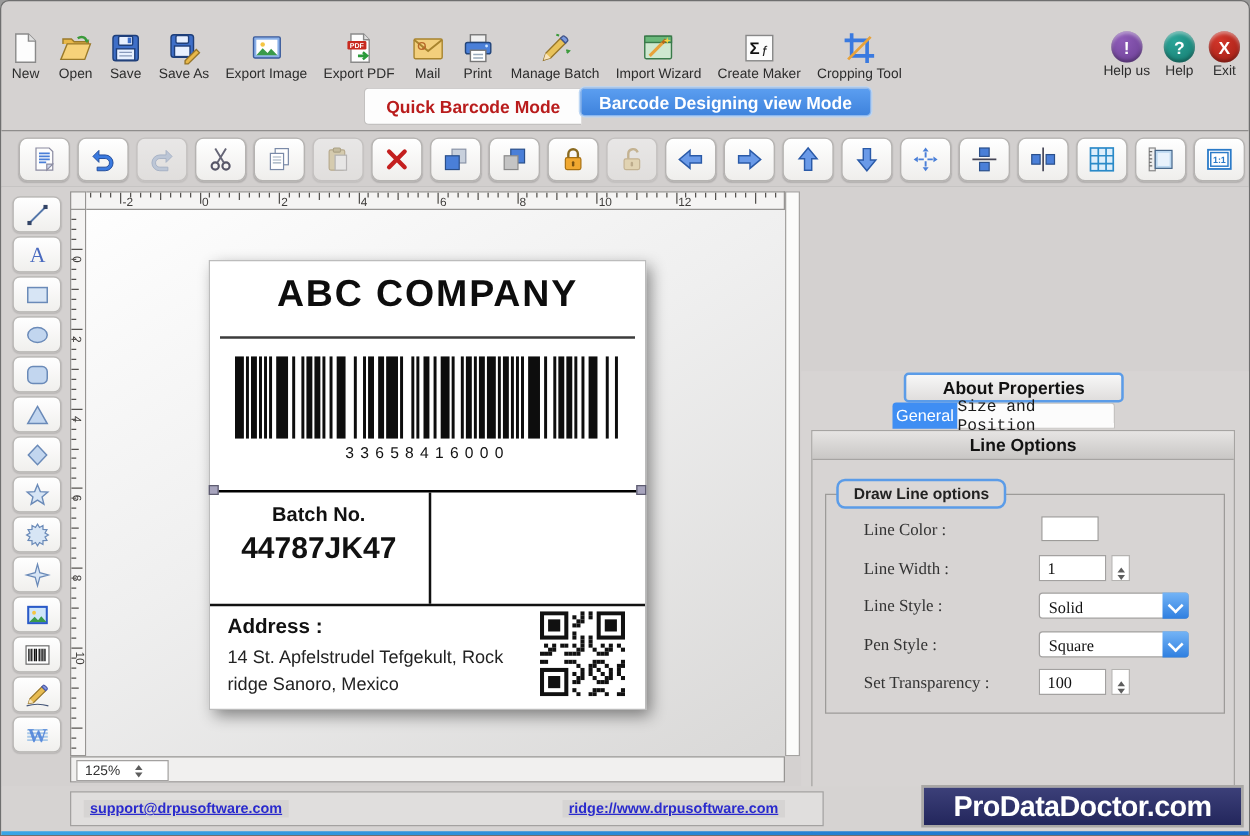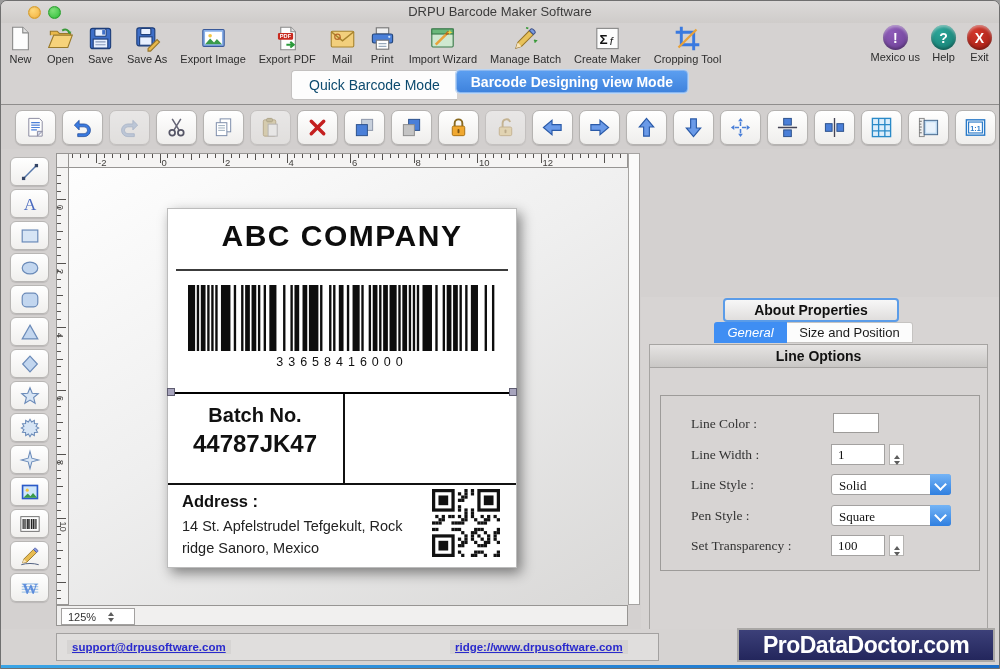--- a/index.html
+++ b/index.html
@@ -18,21 +18,21 @@
   .tb-item{display:flex;flex-direction:column;align-items:center;gap:1px;cursor:default;}
   .tb-item svg{display:block;}
   .tb-label{font-size:11px;color:#2d2d2d;white-space:nowrap;}
   .tb-right{position:absolute;right:7px;top:2px;display:flex;gap:11px;}
   .circle-btn{display:flex;flex-direction:column;align-items:center;gap:1px;}
   .circle-glyph{width:25px;height:25px;border-radius:50%;color:#fff;font-weight:bold;font-size:14px;
                 display:flex;align-items:center;justify-content:center;box-shadow:inset 0 -2px 3px rgba(0,0,0,.3), inset 0 2px 3px rgba(255,255,255,.45);}
   
   .mode-tabs{position:absolute;left:290px;top:69px;height:23px;display:flex;}
   .tab-quick{background:#fdfdfd;border:1px solid #c3c1c0;border-right:none;border-radius:4px 0 0 4px;
-             font-size:14px;font-weight:normal;color:#0c4a6e;padding:14px 17px;display:flex;align-items:center;}
+             font-size:14px;font-weight:bold;color:#b91c1c;padding:14px 17px;display:flex;align-items:center;}
   .tab-design{background:linear-gradient(var(--tab-blue-light,#5b9ef0),var(--tab-blue,#3f83dd));
               border:1px solid #8ab6ee;box-shadow:0 0 0 1px #bcd6f4;border-radius:4px;
               font-size:14px;font-weight:bold;color:#fff;padding:0 14px;display:flex;align-items:center;margin-left:-1px;}
   
   .edit-toolbar{position:absolute;left:0;top:103px;width:100%;height:44px;background:#d2cfce;
                 border-top:1px solid #8f8d8c;border-bottom:1px solid #8f8d8c;}
   .et-items{position:absolute;left:14px;top:5px;display:flex;gap:6px;}
   .et-btn{width:39px;height:33px;background:linear-gradient(#ffffff,#efeeec);border:1px solid #b5b3b1;
           border-radius:7px;display:flex;align-items:center;justify-content:center;box-shadow:0 1px 1px rgba(0,0,0,.15);}
   .et-btn.dim{opacity:.5;}
@@ -68,37 +68,37 @@
   .dl-company{position:absolute;left:0;top:10px;width:100%;text-align:center;font-size:30px;font-weight:bold;
               letter-spacing:1.5px;color:#0d0d0d;}
   .dl-rule{position:absolute;left:8px;top:60px;width:332px;height:2px;background:#3c3c3c;}
   .dl-barcode{position:absolute;left:20px;top:76px;width:308px;height:88px;}
   .dl-digits{position:absolute;left:0;top:70px;width:100%;text-align:center;font-size:12.5px;letter-spacing:5px;color:#111;}
   .dl-line{position:absolute;left:0;top:183px;width:100%;height:2px;background:#000;}
   .handle{position:absolute;top:-4px;width:8px;height:8px;background:#a7a4bd;border:1px solid #5e5c70;box-sizing:border-box;}
   .dl-vline{position:absolute;left:175px;top:185px;width:2px;height:89px;background:#111;}
   .dl-hline2{position:absolute;left:0;top:274px;width:100%;height:2px;background:#111;}
   .dl-cell{position:absolute;top:185px;width:174px;height:89px;text-align:center;}
-  .dl-cell .c-label{margin-top:10px;font-size:20px;font-weight:bold;color:#111;}
+  .dl-cell .c-label{margin-top:10px;font-size:16px;font-weight:bold;color:#111;}
   .dl-cell .c-value{margin-top:3px;font-size:24px;font-weight:bold;color:#111;}
   .dl-cell.series .c-value{font-size:22px;letter-spacing:.5px;}
   .dl-address-label{position:absolute;left:14px;top:283px;font-size:16.5px;font-weight:bold;color:#111;}
   .dl-address1{position:absolute;left:14px;top:309px;font-size:14.5px;color:#222;}
   .dl-address2{position:absolute;left:14px;top:331px;font-size:14.5px;color:#222;}
   .dl-qr{position:absolute;left:264px;top:280px;width:68px;height:68px;}
   
   .right-panel{position:absolute;left:640px;top:148px;width:360px;height:516px;background:#d7d4d3;}
   .lp-title{position:absolute;left:82px;top:1px;width:172px;height:20px;background:linear-gradient(#f7f7f7,#e0dedd);
             border:2px solid var(--accent-border-blue,#5b9ce8);border-radius:4px;display:flex;align-items:center;justify-content:center;
             font-size:14px;font-weight:bold;color:#111;}
   .lp-tabs{position:absolute;left:73px;top:25px;height:21px;display:flex;}
-  .lp-tab-general{width:73px;background:var(--selected-tab-blue,#3f8ef3);color:#fff;font-size:13px;
-                  display:flex;align-items:center;justify-content:center;border-radius:3px 0 0 0;font-style:italic;}
+  .lp-tab-general{width:52px;background:var(--selected-tab-blue,#3f8ef3);color:#fff;font-size:13px;
+                  display:flex;align-items:center;justify-content:center;border-radius:3px 0 0 0;}
   .lp-tab-size{width:126px;background:#fcfcfc;color:#1a1a1a;font-size:13px;border:1px solid #c5c3c1;border-left:none;
-               box-sizing:border-box;display:flex;align-items:center;justify-content:center;border-radius:0 3px 0 0;}
+               box-sizing:border-box;display:flex;align-items:center;justify-content:center;border-radius:0 3px 0 0;font-family:Liberation Mono, monospace;}
   .panel-box{position:absolute;left:8px;top:47px;width:339px;height:460px;border:1px solid #a6a4a2;box-sizing:border-box;}
   .lo-header{height:22px;background:linear-gradient(#e6e4e3,#c9c7c5);border-bottom:1px solid #a6a4a2;
              display:flex;align-items:center;justify-content:center;font-size:14px;font-weight:bold;color:#111;}
   .group-box{position:absolute;left:10px;top:50px;width:318px;height:174px;border:1px solid #9d9b99;}
   .group-chip{position:absolute;left:8px;top:-13px;height:20px;padding:0 12px;background:#dbd8d7;
               border:2px solid var(--accent-border-blue,#5b9ce8);border-radius:7px;display:flex;align-items:center;
               font-size:12.5px;font-weight:bold;color:#222;}
   .prop-row{position:absolute;left:0;width:100%;height:22px;font-family:Liberation Serif, serif;}
   .prop-label{position:absolute;left:30px;top:3px;font-size:13.5px;color:#333;}
   .swatch{position:absolute;left:172px;top:0;width:46px;height:20px;border:1px solid #9d9b99;background:#fff;padding:2px;box-sizing:border-box;}
@@ -124,25 +124,20 @@
              border:2px solid #a9a7a5;box-sizing:border-box;display:flex;align-items:center;justify-content:center;}
   .brand-text{color:#fff;font-size:23px;font-weight:bold;letter-spacing:-.5px;}
   .bottom-strip{position:absolute;left:0;top:664px;width:1000px;height:5px;
                 background:linear-gradient(90deg,#3aa5e6,#1a6ec9);}
 </style>
 </head>
 <body>
 
 <div class="app">
 
-  <div class="titlebar">
-    <span class="tl-dot tl-yellow"></span>
-    <span class="tl-dot tl-green"></span>
-    <span class="win-title">DRPU Barcode Maker Software</span>
-  </div>
 
   <div class="main-toolbar">
     <div class="tb-items">
         <div class="tb-item">
           <svg viewBox="0 0 24 24" width="27" height="27">
             <path d="M5 2h9l5 5v15H5z" fill="#fdfdfd" stroke="#8a8a8a"></path>
             <path d="M14 2v5h5" fill="#e0e0e0" stroke="#8a8a8a"></path>
           </svg>
           <span class="tb-label">New</span>
         </div>
@@ -207,58 +202,58 @@
             <rect x="6.5" y="2.5" width="11" height="5.5" fill="#f0f0f0" stroke="#777"></rect>
             <rect x="3" y="8" width="18" height="8" rx="1.5" fill="#4a7fd8" stroke="#23457a"></rect>
             <circle cx="18" cy="10.5" r="1" fill="#cfe6ff"></circle>
             <rect x="6.5" y="13.5" width="11" height="8" fill="#fff" stroke="#777"></rect>
             <path d="M8.5 16.5h7M8.5 19h7" stroke="#99aabb"></path>
           </svg>
           <span class="tb-label">Print</span>
         </div>
         <div class="tb-item">
           <svg viewBox="0 0 24 24" width="27" height="27">
+            <path d="M3.5 20.5l1.6-5L15.5 5l3.5 3.5L8.5 19z" fill="#e8c25a" stroke="#96752a"></path>
+            <path d="M15.5 5l3.5 3.5 1.5-1.5c1-1-2.5-4.5-3.5-3.5z" fill="#7a9ae0" stroke="#44568a"></path>
+            <path d="M3.5 20.5l5-1.5-3.5-3.5z" fill="#f8e4bc"></path>
+            <path d="M19.5 13.5l2 .5-1.5 1.5M12.5 2.5l2 .5" stroke="#3a9a3a" stroke-width="1.4" fill="none"></path>
+          </svg>
+          <span class="tb-label">Manage Batch</span>
+        </div>
+        <div class="tb-item">
+          <svg viewBox="0 0 24 24" width="27" height="27">
             <rect x="2.5" y="3.5" width="19" height="16" rx="1" fill="#cfe8d0" stroke="#3a7a4a"></rect>
             <rect x="2.5" y="3.5" width="19" height="4.5" fill="#6ab87a" stroke="#3a7a4a"></rect>
             <path d="M6 17.5L15 8.5" stroke="#e8a23a" stroke-width="2.2"></path>
             <path d="M15 8.5L17.5 6" stroke="#b86a1a" stroke-width="2.2"></path>
             <path d="M18.5 4l.6 2 2 .6-2 .6-.6 2-.6-2-2-.6 2-.6z" fill="#f5d542"></path>
           </svg>
           <span class="tb-label">Import Wizard</span>
         </div>
         <div class="tb-item">
           <svg viewBox="0 0 24 24" width="27" height="27">
-            <path d="M3.5 20.5l1.6-5L15.5 5l3.5 3.5L8.5 19z" fill="#e8c25a" stroke="#96752a"></path>
-            <path d="M15.5 5l3.5 3.5 1.5-1.5c1-1-2.5-4.5-3.5-3.5z" fill="#7a9ae0" stroke="#44568a"></path>
-            <path d="M3.5 20.5l5-1.5-3.5-3.5z" fill="#f8e4bc"></path>
-            <path d="M19.5 13.5l2 .5-1.5 1.5M12.5 2.5l2 .5" stroke="#3a9a3a" stroke-width="1.4" fill="none"></path>
-          </svg>
-          <span class="tb-label">Manage Batch</span>
-        </div>
-        <div class="tb-item">
-          <svg viewBox="0 0 24 24" width="27" height="27">
             <rect x="2.5" y="3" width="19" height="18" fill="#fcfcfc" stroke="#888"></rect>
             <text x="8.5" y="16.5" font-size="12" font-weight="bold" fill="#111" text-anchor="middle">Σ</text>
             <text x="15.5" y="17.5" font-size="10" font-style="italic" fill="#222" text-anchor="middle">f</text>
           </svg>
           <span class="tb-label">Create Maker</span>
         </div>
         <div class="tb-item">
           <svg viewBox="0 0 24 24" width="27" height="27">
             <path d="M6.5 1.5v16h16" fill="none" stroke="#3a7ae0" stroke-width="2.6"></path>
             <path d="M1.5 6.5h16v16" fill="none" stroke="#3a7ae0" stroke-width="2.6"></path>
             <path d="M4 20L20 4" stroke="#e8a23a" stroke-width="2"></path>
           </svg>
           <span class="tb-label">Cropping Tool</span>
         </div>
       </div>
     <div class="tb-right">
         <div class="circle-btn">
           <span class="circle-glyph" style="background:radial-gradient(circle at 35% 30%,#8e5bb8,#6a3f93)">!</span>
-          <span class="tb-label">Mexico us</span>
+          <span class="tb-label">Help us</span>
         </div>
         <div class="circle-btn">
           <span class="circle-glyph" style="background:radial-gradient(circle at 35% 30%,#2aa598,#15796e)">?</span>
           <span class="tb-label">Help</span>
         </div>
         <div class="circle-btn">
           <span class="circle-glyph" style="background:radial-gradient(circle at 35% 30%,#d2362a,#a01d14)">X</span>
           <span class="tb-label">Exit</span>
         </div>
       </div>
@@ -822,20 +817,21 @@
 
     <div class="right-panel">
       <div class="lp-title">About Properties</div>
       <div class="lp-tabs">
         <div class="lp-tab-general">General</div>
         <div class="lp-tab-size">Size and Position</div>
       </div>
       <div class="panel-box">
         <div class="lo-header">Line Options</div>
         <div class="group-box">
+          <div class="group-chip">Draw Line options</div>
 
           <div class="prop-row" style="top:17px">
             <span class="prop-label">Line Color :</span>
             <span class="swatch"><span class="swatch-inner" id="swatch-inner" style="background: rgb(0, 0, 0);"></span></span>
           </div>
 
           <div class="prop-row" style="top:48px">
             <span class="prop-label">Line Width :</span>
             <span class="num-input">1</span>
             <span class="num-stepper"><span class="stepper">

